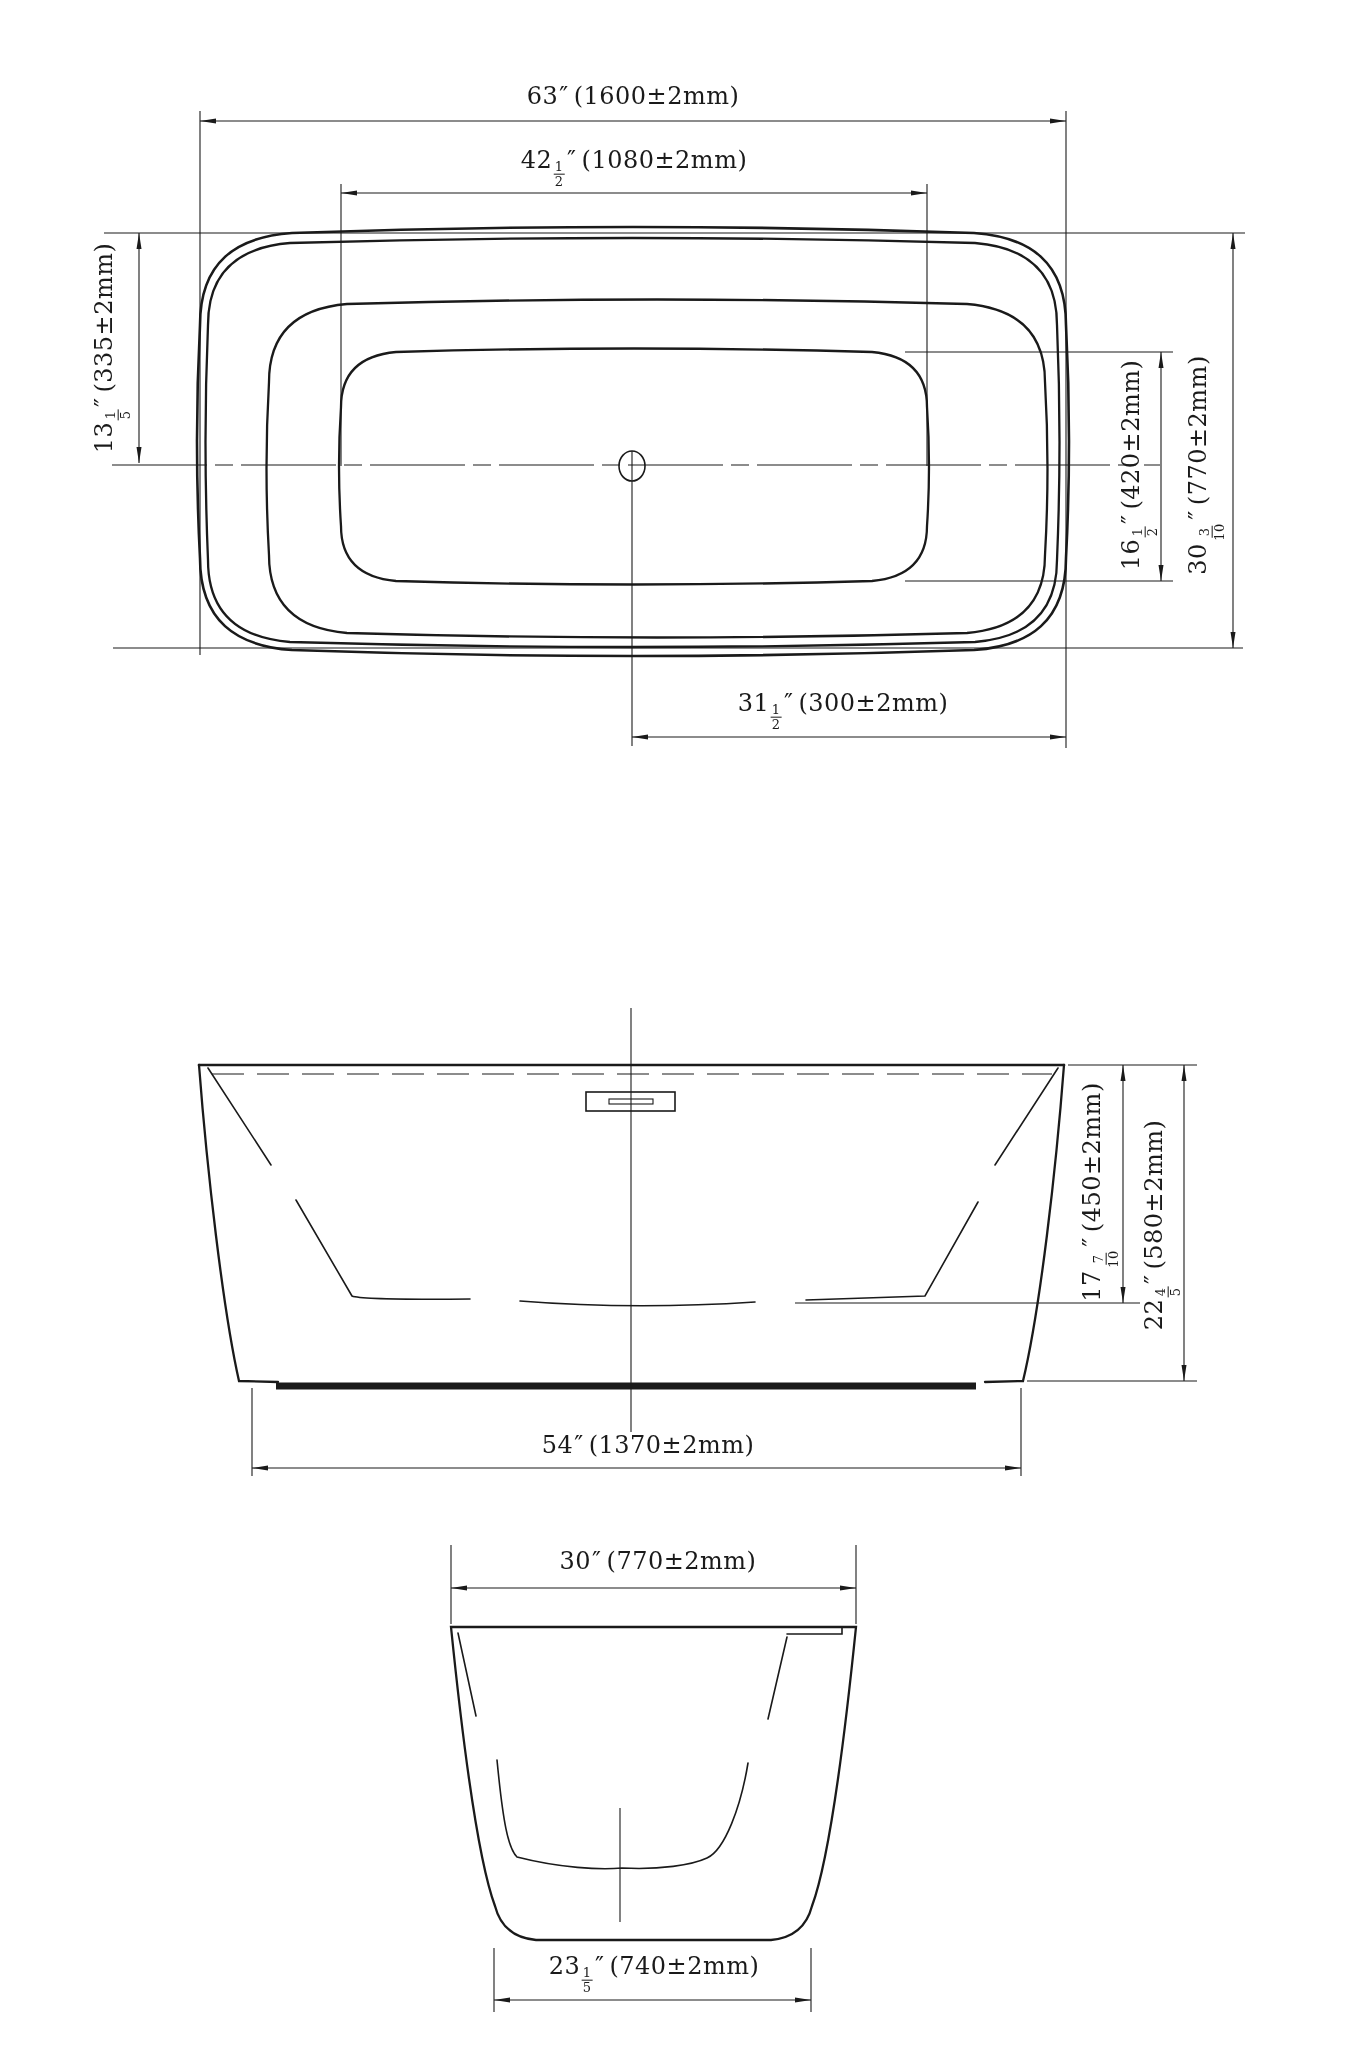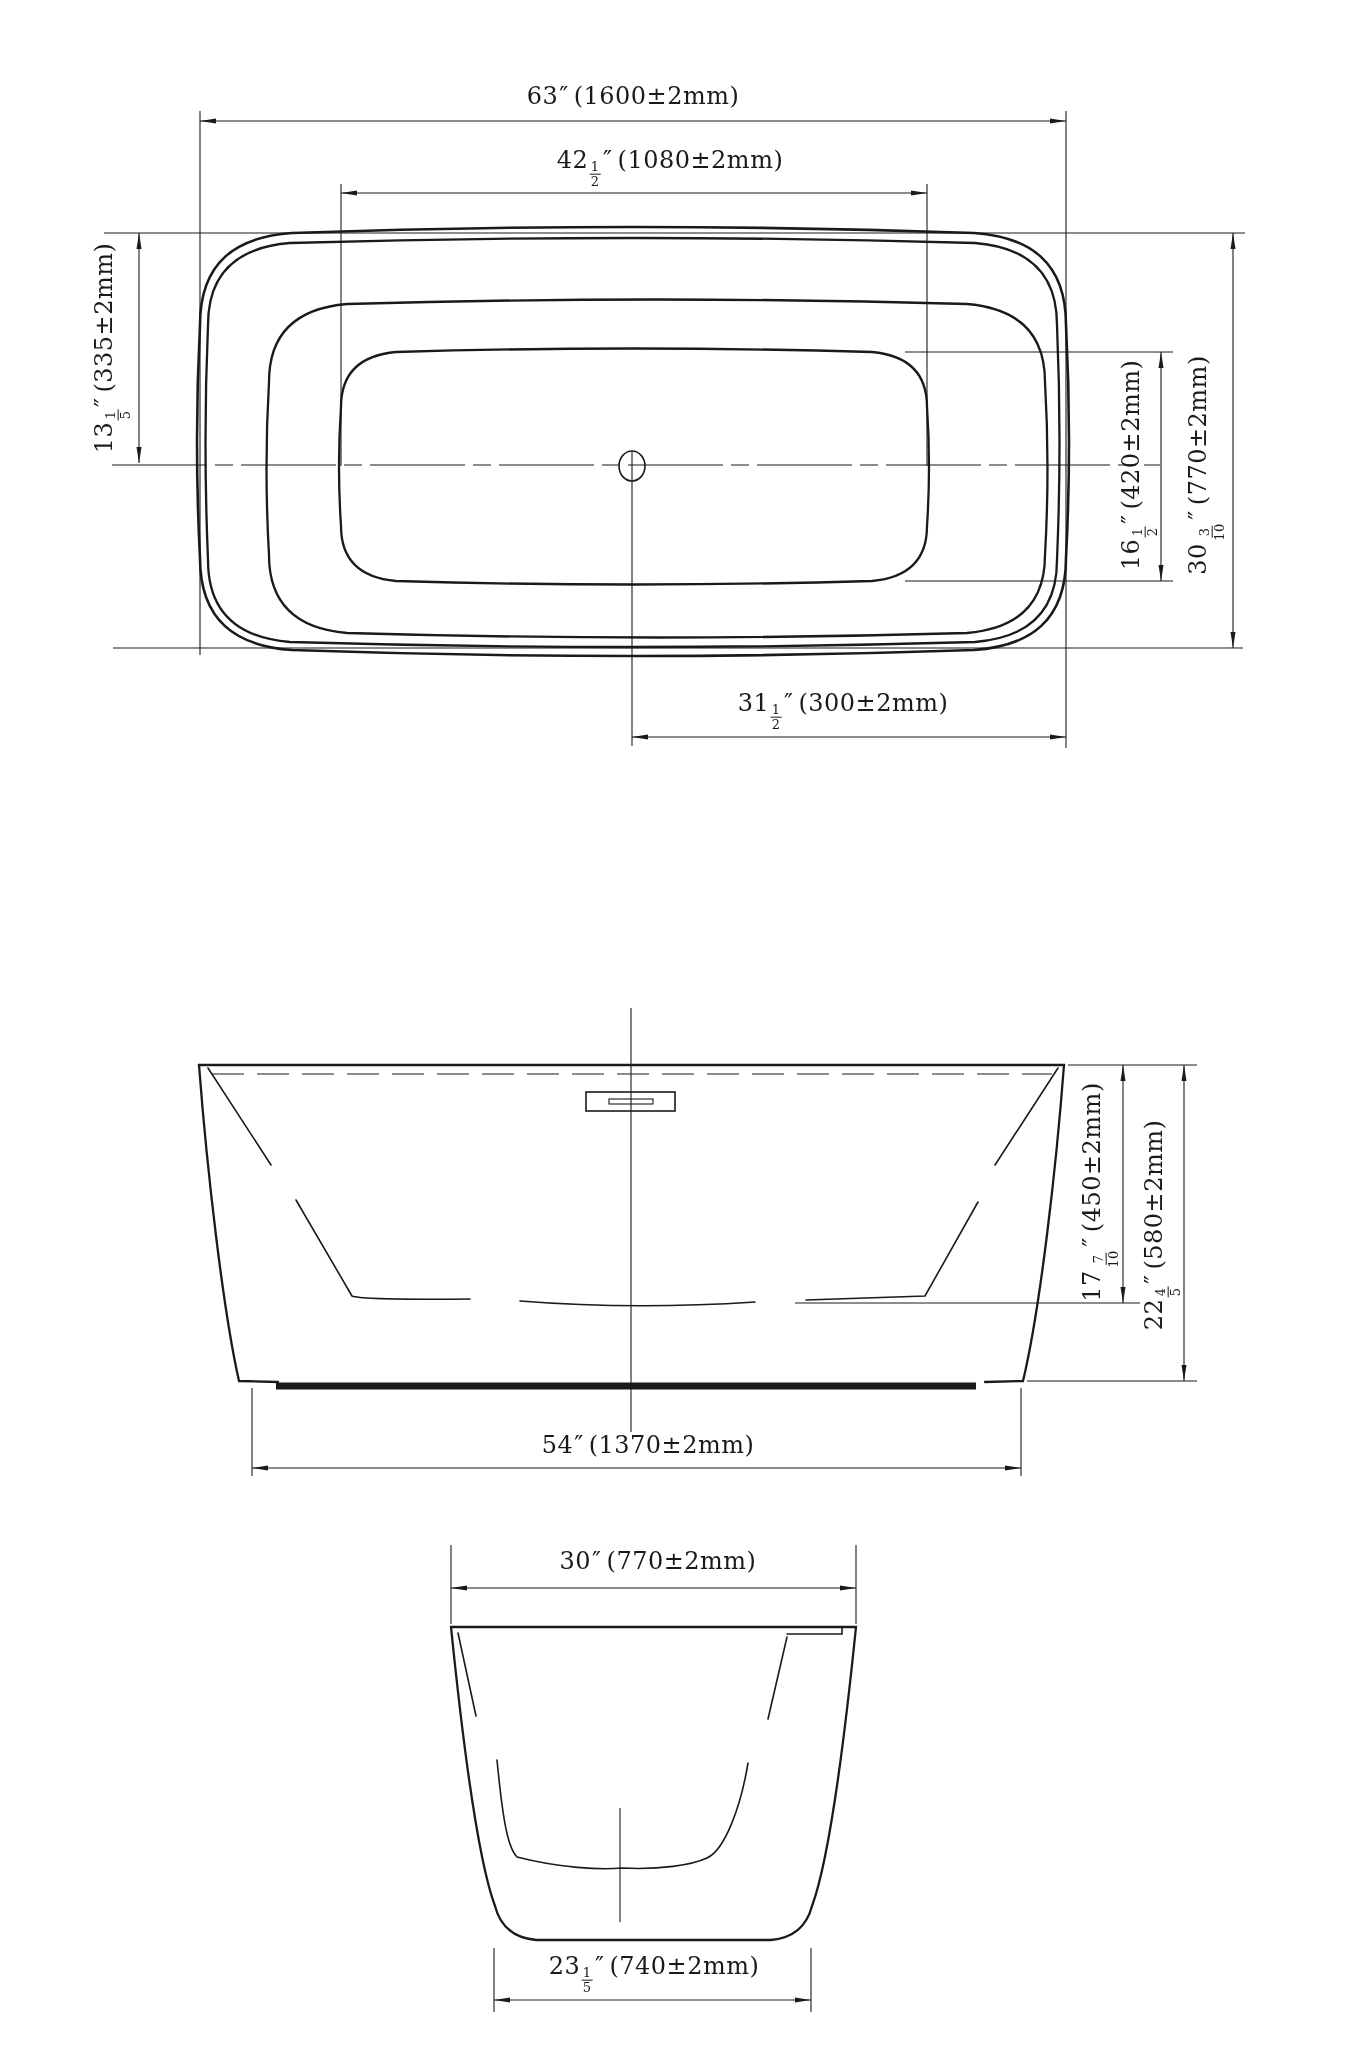--- a/index.html
+++ b/index.html
@@ -109,21 +109,21 @@
 
       <line class="dim" x1="451" y1="1588" x2="856" y2="1588" marker-start="url(#arr)" marker-end="url(#arr)"></line>
       <line class="dim" x1="494" y1="2000" x2="811" y2="2000" marker-start="url(#arr)" marker-end="url(#arr)"></line>
     </g>
   </svg>
 
   <div class="dim-label" style="left:633px; top:96px;">
     <span class="whole">63</span><span class="inch">″</span><span class="metric">(1600±2mm)</span>
   </div>
 
-  <div class="dim-label" style="left:634px; top:168px;margin-left:36px;">
+  <div class="dim-label" style="left:634px; top:168px;">
     <span class="whole">42</span><span class="frac">
         <span class="num">1</span>
         <span class="den">2</span>
       </span><span class="inch">″</span><span class="metric">(1080±2mm)</span>
   </div>
 
   <div class="dim-label rot" style="left:112px; top:348px;">
     <span class="whole">13</span><span class="frac">
         <span class="num">1</span>
         <span class="den">5</span>

